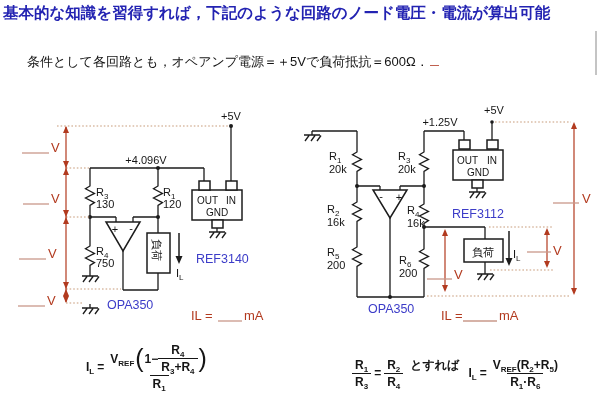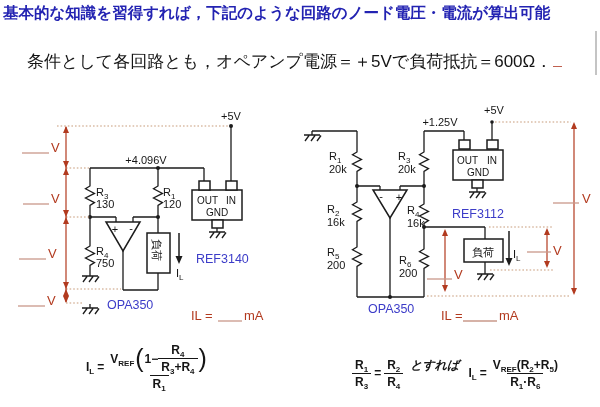--- a/index.html
+++ b/index.html
@@ -8,21 +8,21 @@
     --red:#b23a1f;
     --tan:#c89b7b;
     --us:#c9988a;
     --ink:#1c1c1c;
   }
   html,body{margin:0;padding:0;background:#e8e8e8;}
   #slide{position:relative;width:600px;height:407px;background:#ffffff;overflow:hidden;
          font-family:"Liberation Sans",sans-serif;color:#151515;}
   #title{position:absolute;left:3px;top:3px;width:596px;font-size:15.5px;font-weight:bold;
          color:var(--blue-title);letter-spacing:0;white-space:nowrap;}
-  #intro{position:absolute;left:27px;top:53px;font-size:17px;line-height:17.5px;color:#141414;}
+  #intro{position:absolute;left:27px;top:53px;font-size:13px;line-height:17.5px;color:#141414;}
   .tanline{display:inline-block;width:9px;border-bottom:1.6px solid #c0604f;height:10px;margin-left:1px;}
   svg{position:absolute;left:0;top:0;}
   svg text{font-family:"Liberation Sans",sans-serif;}
   .ct{font-size:11px;fill:#151515;}
   .pin{font-size:10px;fill:#151515;}
   .blue{font-size:12.5px;fill:var(--blue-part);}
   .vt{font-size:13px;fill:var(--red);}
   .ans{font-size:13px;fill:var(--red);}
   .w{stroke:var(--ink);stroke-width:1.3;fill:none;}
   .bx{stroke:var(--ink);stroke-width:1.5;fill:#ffffff;}
@@ -32,21 +32,21 @@
   .ah{fill:var(--red);stroke:none;}
   .jd{fill:var(--ink);stroke:none;}
   .formula{position:absolute;display:flex;align-items:center;gap:3px;
            font-weight:bold;font-size:12px;color:#151515;white-space:nowrap;}
   .fr{display:inline-flex;align-items:center;}
   .frac{display:inline-flex;flex-direction:column;align-items:center;}
   .frac>.num{display:inline-flex;align-items:center;padding:0 3px 1px;}
   .frac>.den{display:inline-flex;align-items:center;border-top:1.5px solid #151515;padding:1px 3px 0;}
   .formula sub{font-size:8px;line-height:1;align-self:flex-end;position:relative;top:2px;font-weight:bold;}
   .bigp{font-size:25px;font-weight:normal;line-height:1;margin:0 1px;transform:scaleY(1.05);}
-  .cond{margin:0 6px 15px 4px;font-style:italic;}
+  .cond{margin:0 6px 15px 4px;}
   #edge-artifact{position:absolute;left:595px;top:31px;width:2px;height:44px;background:#c4c4c4;}
 </style>
 </head>
 <body>
 
 <div id="slide">
 
   <div id="title">基本的な知識を習得すれば，下記のような回路のノード電圧・電流が算出可能</div>
 
   <div id="intro">

